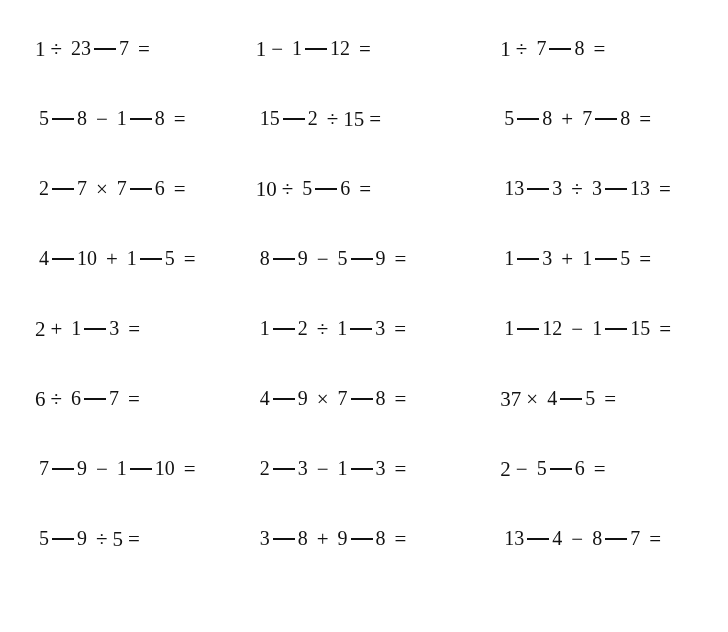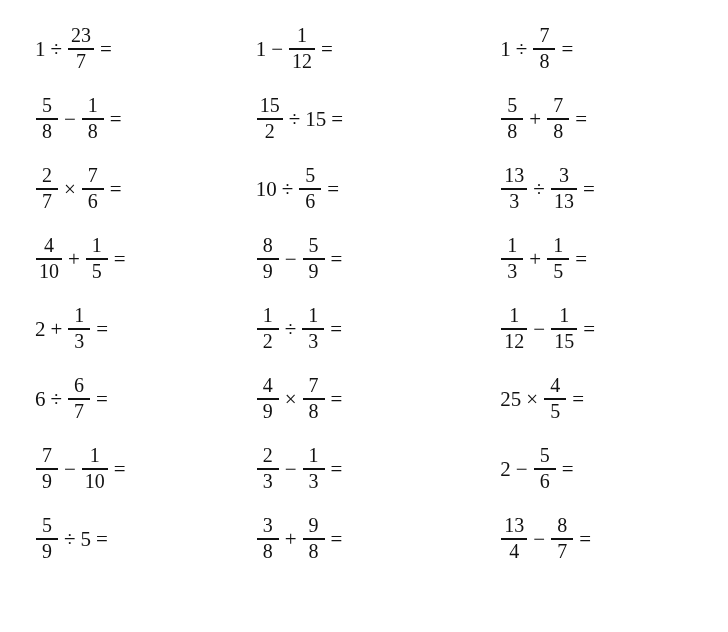--- a/index.html
+++ b/index.html
@@ -53,21 +53,21 @@
     padding: 0 4px;
     font-size: 21px;
   }
   .eq {
     display: inline-block;
     padding-left: 4px;
     font-size: 21px;
   }
   .frac {
     display: inline-flex;
-    flex-direction: column;
+    flex-direction: row;
     align-items: center;
     justify-content: center;
     vertical-align: middle;
     margin: 16px 2px;
     position: relative;
     top: 0px;
   }
   .frac .num,
   .frac .den {
     display: block;
@@ -340,21 +340,21 @@
             <span class="frac">
               <span class="num">7</span>
               <span class="bar"></span>
               <span class="den">8</span>
             </span>
             <span class="eq">=</span>
           </span>
         </div>
         <div class="cell col3">
           <span class="expr">
-            <span class="tok">25</span>
+            <span class="tok">37</span>
             <span class="op">×</span>
             <span class="frac">
               <span class="num">4</span>
               <span class="bar"></span>
               <span class="den">5</span>
             </span>
             <span class="eq">=</span>
           </span>
         </div>
       </div>

